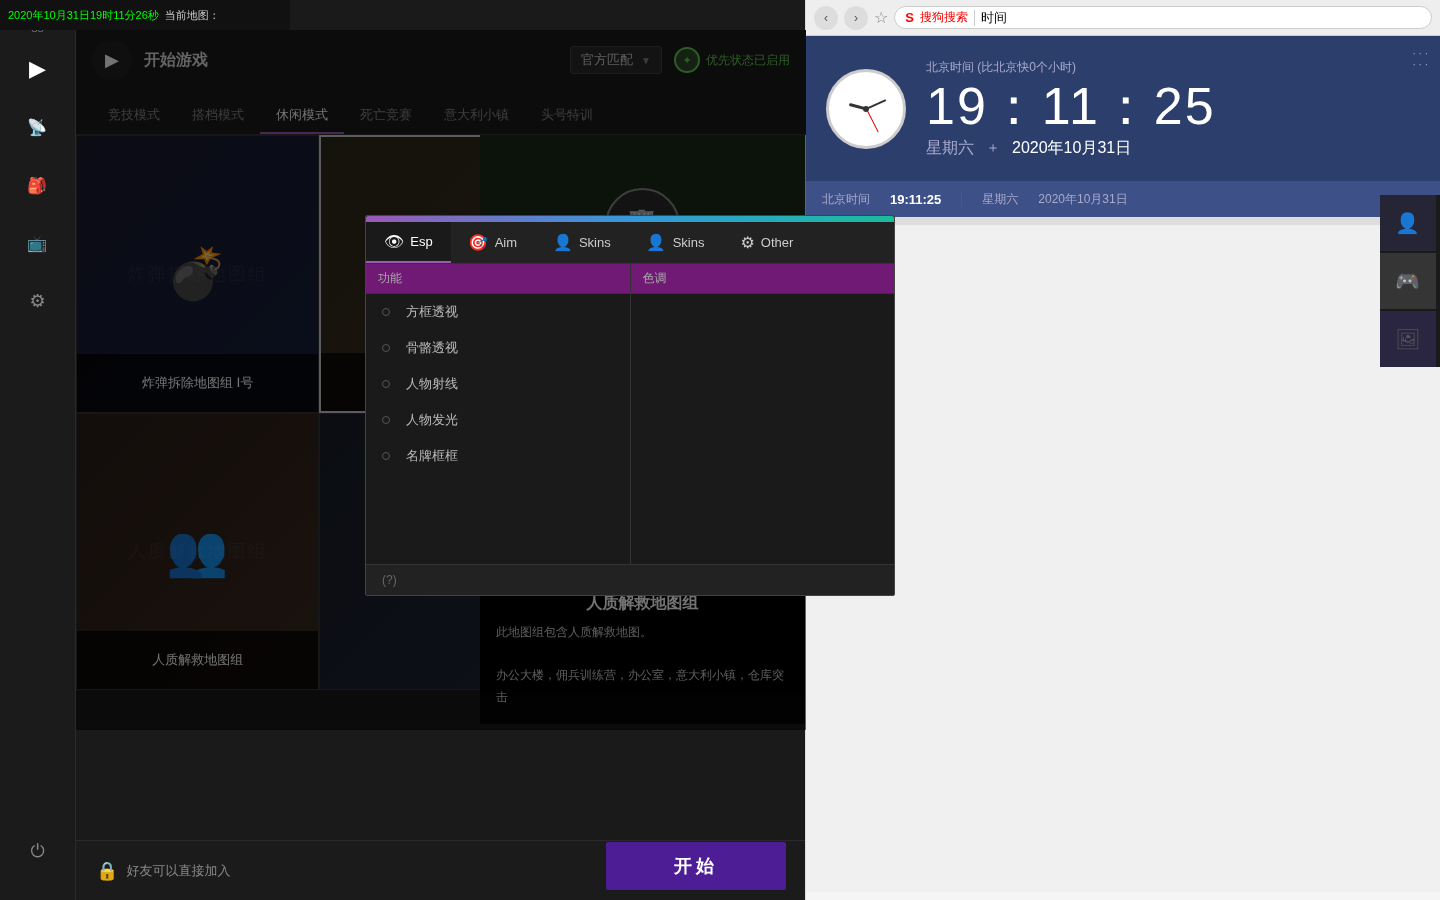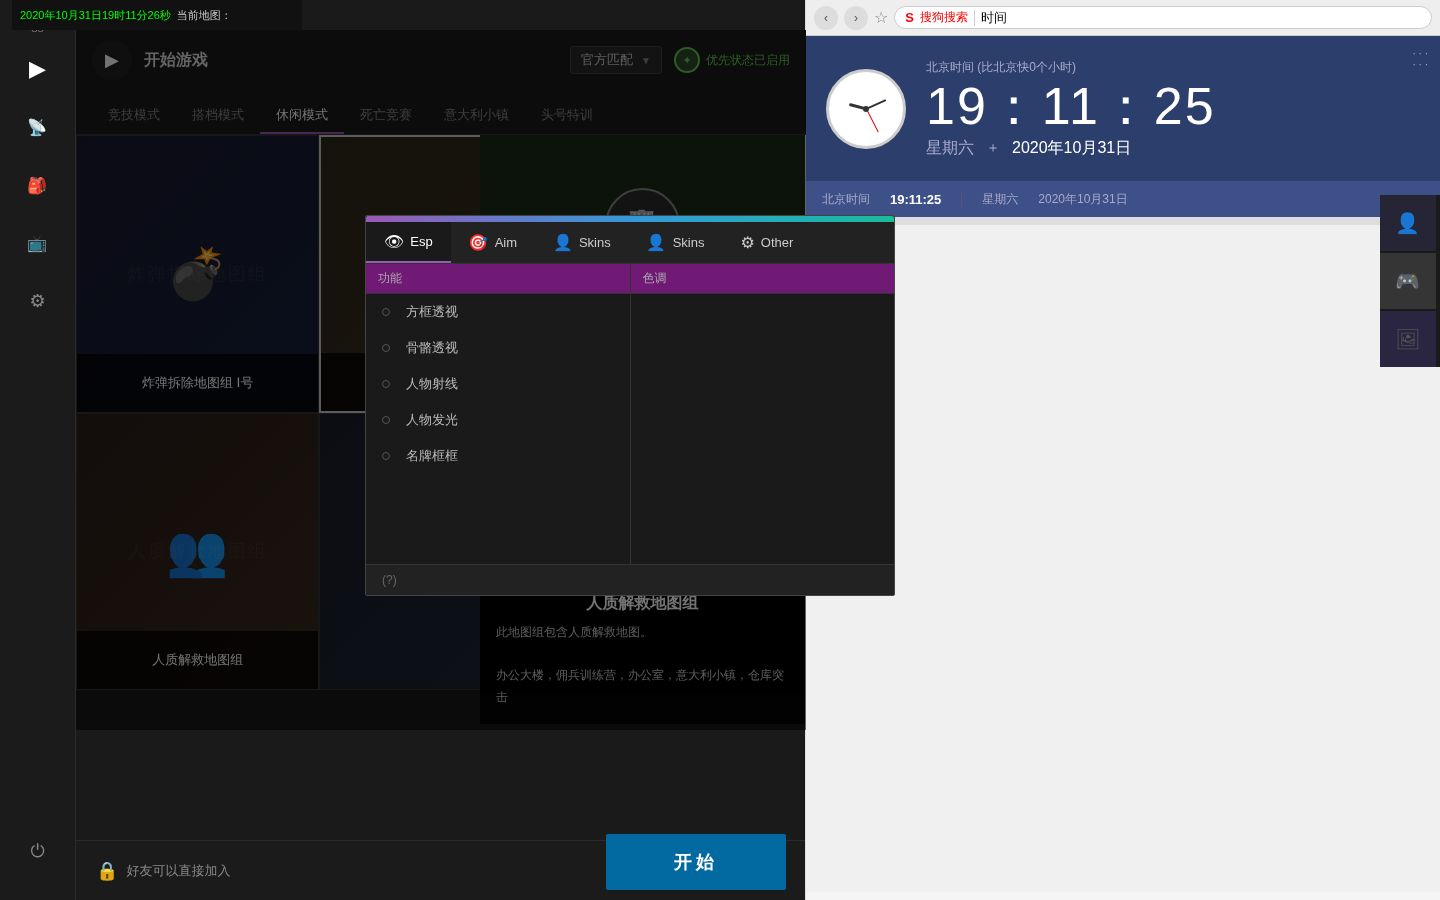--- a/index.html
+++ b/index.html
@@ -17,21 +17,20 @@
       position: absolute;
       top: 0; left: 0;
       width: 290px;
       height: 30px;
       background: #111;
       display: flex;
       align-items: center;
       padding: 0 8px;
       gap: 6px;
       z-index: 100;
-      margin-left: 12px;
     }
 
     
     #sidebar {
       position: absolute;
       left: 0; top: 0;
       width: 76px;
       height: 900px;
       background: #1b1b1b;
       display: flex;
@@ -209,22 +208,22 @@
       align-items: center;
       padding: 0 20px;
       border-top: 1px solid #2a2a2a;
     }
     .friends-icon { font-size: 18px; color: #888; margin-right: 8px; }
     .friends-text { color: #888; font-size: 13px; }
 
     #startbtn {
       position: absolute;
       right: 20px; bottom: 10px;
-      width: 180px; height: 56px;
-      background: #0369a1;
+      width: 180px; height: 48px;
+      background: #4c1d95;
       border: none;
       border-radius: 2px;
       color: #fff;
       font-size: 18px;
       font-family: 'Microsoft YaHei', Arial, sans-serif;
       font-weight: bold;
       cursor: pointer;
       letter-spacing: 4px;
     }
 

